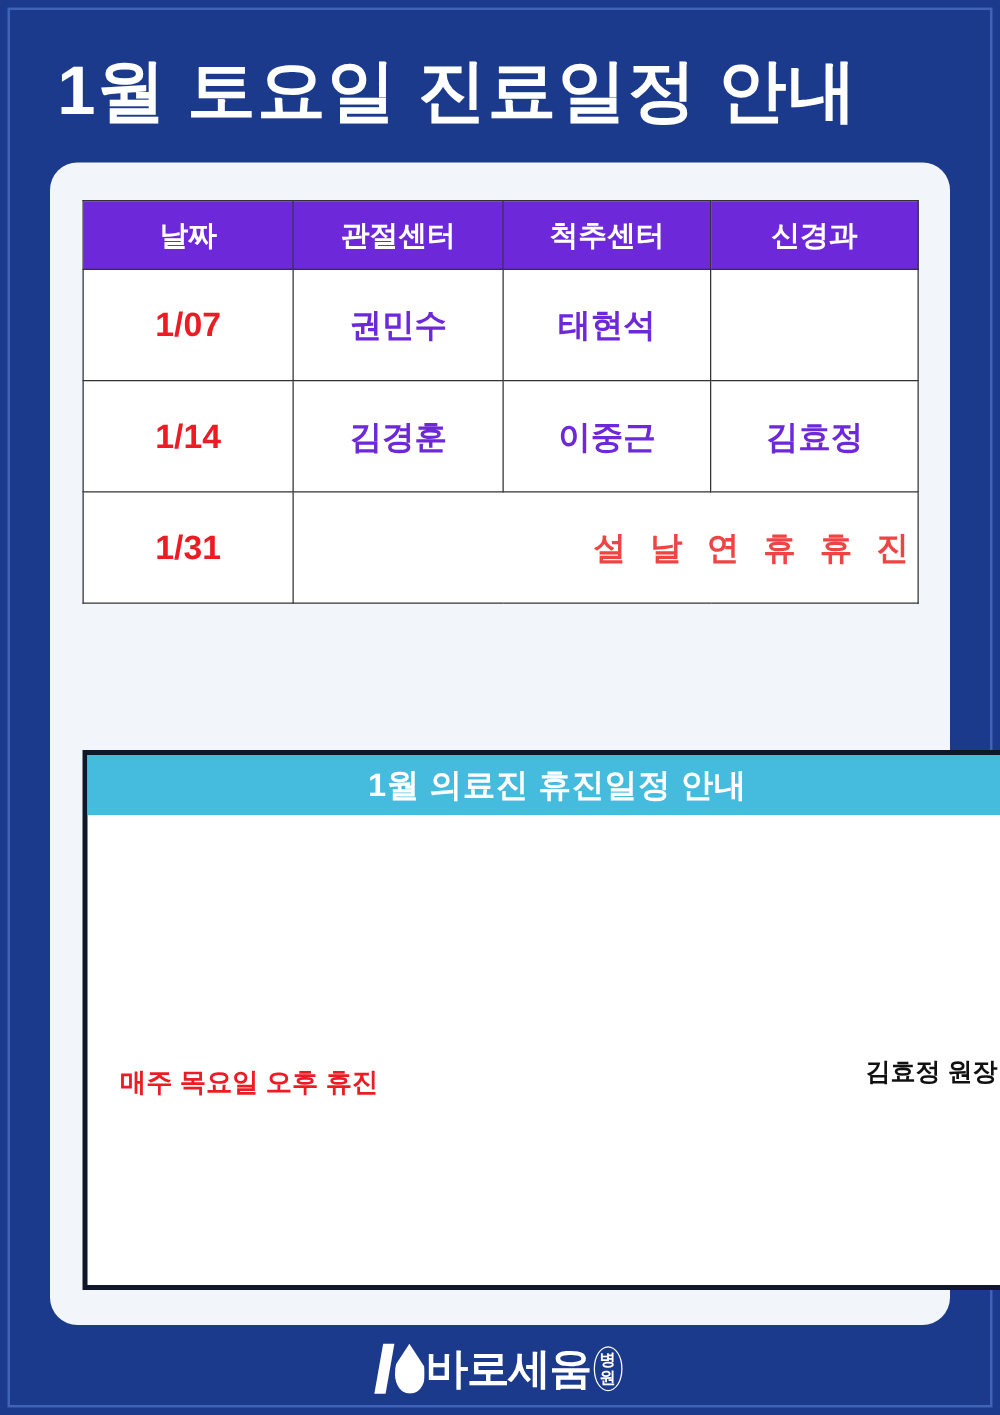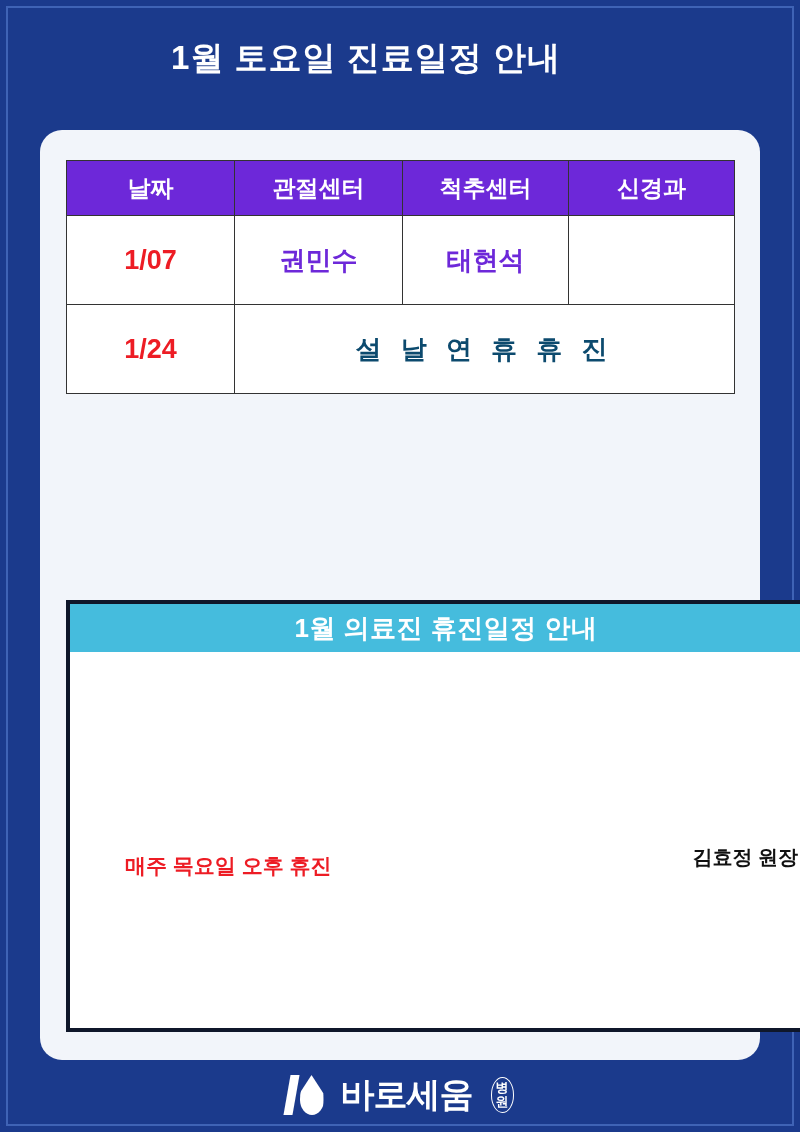--- a/index.html
+++ b/index.html
@@ -23,21 +23,21 @@
     border: 2px solid #3f63b5;
     box-sizing: border-box;
   }
   .title {
     position: absolute;
     top: 36px;
     left: 0;
     width: 732px;
     text-align: center;
     color: #ffffff;
-    font-size: 33px;
+    font-size: 55px;
     font-weight: bold;
     letter-spacing: 1px;
     white-space: nowrap;
   }
   .card {
     position: absolute;
     left: 40px;
     top: 130px;
     width: 720px;
     height: 930px;
@@ -71,24 +71,25 @@
     height: 86px;
     font-size: 26px;
     font-weight: bold;
   }
   .sched td.date {
     color: #ed1c24;
     font-size: 27px;
     margin-left: 40px;
   }
   .sched td.holiday {
-    color: #0c4a6e;
+    color: #ef4444;
     font-size: 26px;
     letter-spacing: 6px;
     font-weight: bold;
+    text-align: right;
   }
   .col-date   { width: 168px; }
   .col-joint  { width: 168px; }
   .col-spine  { width: 166px; }
   .col-neuro  { width: 166px; }
 
   
   .notice {
     position: absolute;
     left: 26px;
@@ -115,42 +116,41 @@
     height: 382px;
   }
   .notice-left {
     position: absolute;
     left: 26px;
     top: 200px;
     color: #ed1c24;
     font-size: 21px;
     font-weight: bold;
     white-space: nowrap;
-    margin-left: 29px;
   }
   .notice-right {
     position: absolute;
     right: 24px;
     top: 192px;
     color: #111111;
     font-size: 20px;
     font-weight: bold;
     white-space: nowrap;
   }
 
   
   .logo {
     position: absolute;
     left: 0;
     top: 1072px;
     width: 800px;
     display: flex;
     align-items: center;
     justify-content: center;
-    gap: 16px;
+    gap: 0;
   }
   .logo-mark {
     width: 38px;
     height: 44px;
     position: relative;
   }
   .logo-mark .bar {
     position: absolute;
     left: 0;
     top: 2px;
@@ -212,21 +212,27 @@
       </tr>
     </thead>
     <tbody>
       <tr>
         <td class="date">1/07</td>
         <td>권민수</td>
         <td>태현석</td>
         <td></td>
       </tr>
       <tr>
-        <td class="date">1/24</td>
+        <td class="date">1/14</td>
+        <td>김경훈</td>
+        <td>이중근</td>
+        <td>김효정</td>
+      </tr>
+      <tr>
+        <td class="date">1/31</td>
         <td class="holiday" colspan="3">설 날 연 휴 휴 진</td>
       </tr>
     </tbody>
   </table>
 
   <div class="notice">
     <div class="notice-head">1월 의료진 휴진일정 안내</div>
     <div class="notice-body">
       <div class="notice-left">매주 목요일 오후 휴진</div>
       <div class="notice-right">김효정 원장</div>

